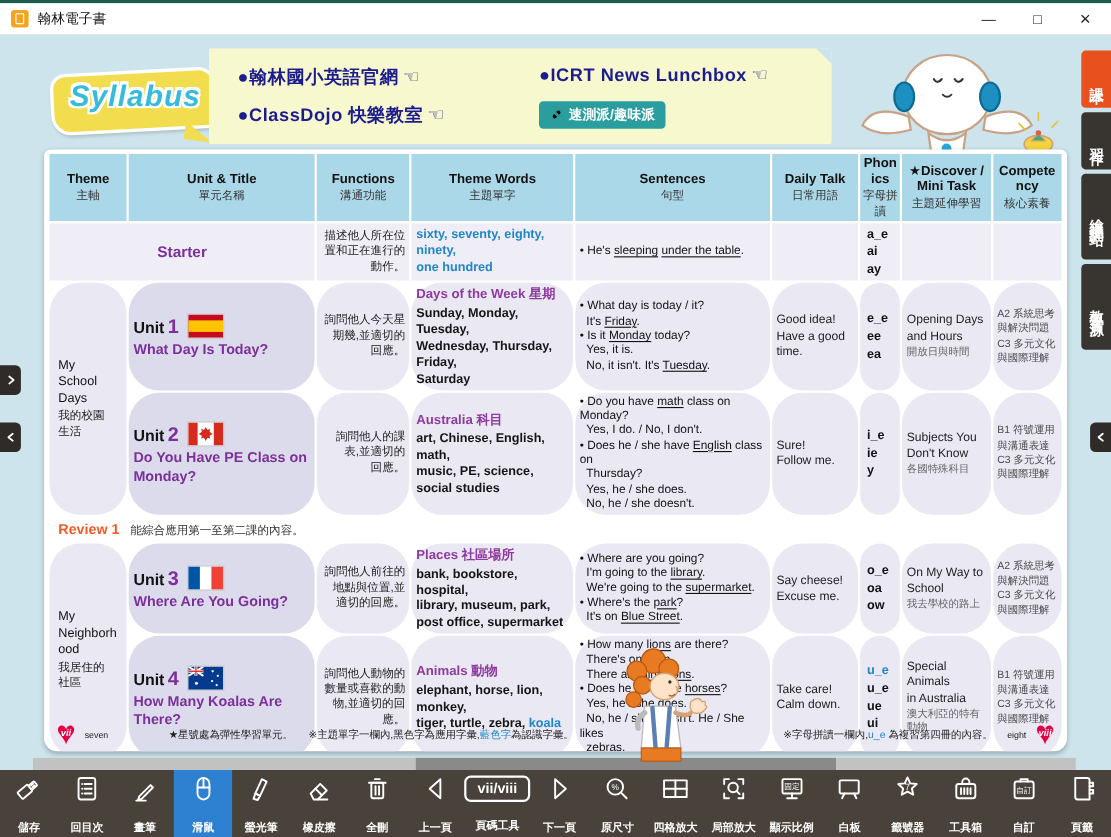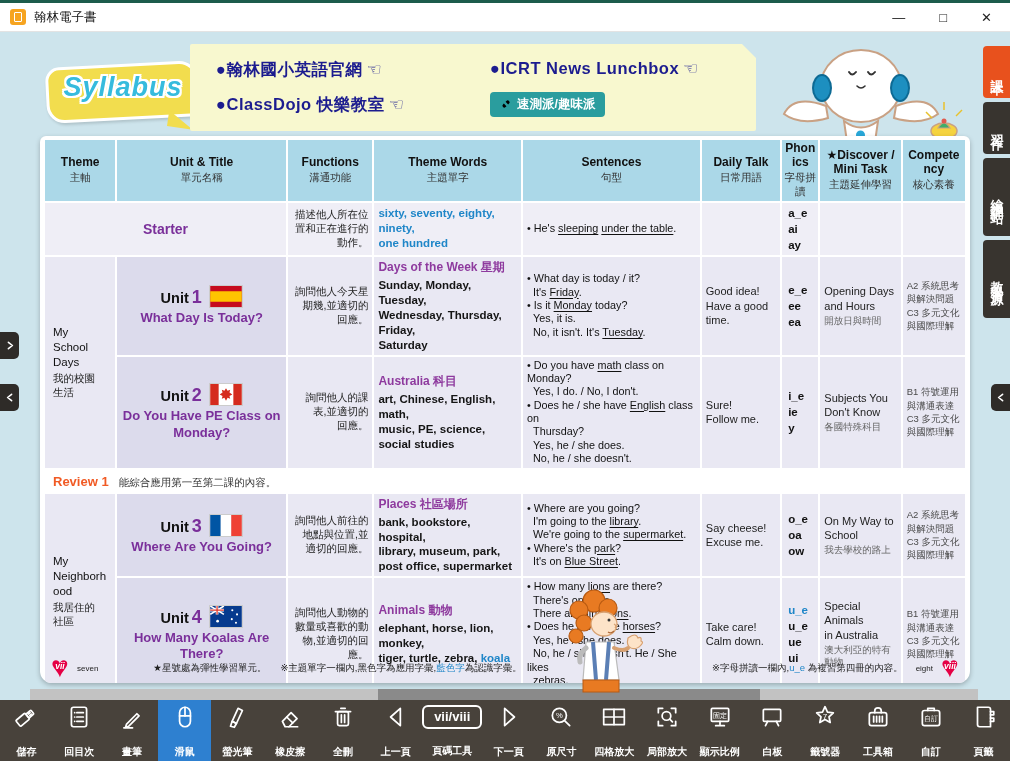--- a/index.html
+++ b/index.html
@@ -41,30 +41,30 @@
   .atabL{left:0;border-radius:0 5px 5px 0;}
   .atabR{right:0;border-radius:5px 0 0 5px;}
   
   .page{position:absolute;left:40px;top:104px;width:930px;height:547px;background:#fff;border-radius:6px 6px 12px 12px;box-shadow:0 2px 5px rgba(0,0,0,.25);overflow:hidden;}
   table.syllabus{border-collapse:separate;border-spacing:2px;margin:2px auto 0;width:924px;table-layout:fixed;}
   td,th{padding:2px 4px;vertical-align:middle;box-sizing:border-box;word-wrap:break-word;}
   tr.hdr th{background:#abd8e8;height:36px;padding:2px;margin-top:13px;}
   .hen{font-size:12px;font-weight:bold;color:#111;line-height:1.15;}
   .hzh{font-size:10.5px;color:#333;font-weight:normal;margin-top:1px;}
   tr.starter td{background:#efeef6;height:42px;}
-  tr.unit td{background:#e9e8f3;}
+  tr.unit td{background:#e9e8f3;border-radius:28px;}
   tr.unit td.c-unit{background:#dcdbec;}
   td.c-theme{background:#fbf4d3;vertical-align:middle;text-align:left;padding-left:8px;}
   .ten{font-size:11.5px;color:#111;line-height:1.3;}
   .tzh{font-size:10.5px;color:#222;line-height:1.3;margin-top:2px;}
   tr.rev td{background:#fff;height:18px;text-align:left;padding:2px 0 2px 8px;}
   .rlabel{font-size:13px;font-weight:bold;color:#f15a24;margin-right:10px;}
   .rtext{font-size:10.5px;color:#333;}
   .c-start{text-align:center;font-size:14px;font-weight:bold;color:#7a2f9a;}
-  .c-unit{text-align:center;}
+  .c-unit{text-align:left;}
   .uline{font-size:14.5px;font-weight:bold;color:#111;}
   .unum{font-size:18px;font-weight:bold;color:#7a2f9a;margin:0 3px;}
   .flag{display:inline-block;vertical-align:-4px;margin-left:4px;border:1px solid #ccc;line-height:0;}
   .utitle{font-size:13px;font-weight:bold;color:#7a2f9a;line-height:1.25;margin-top:2px;}
   .c-func{font-size:10.5px;color:#222;line-height:1.32;text-align:right;}
   .c-words{text-align:left;}
   .whead{font-size:12px;font-weight:bold;color:#8e3a9e;margin-bottom:2px;}
   .wlist{font-size:11.5px;font-weight:bold;color:#151515;line-height:1.3;}
   .c-sent{font-size:10.8px;color:#111;line-height:1.24;text-align:left;}
   .c-daily{font-size:11px;color:#222;line-height:1.3;text-align:left;}

